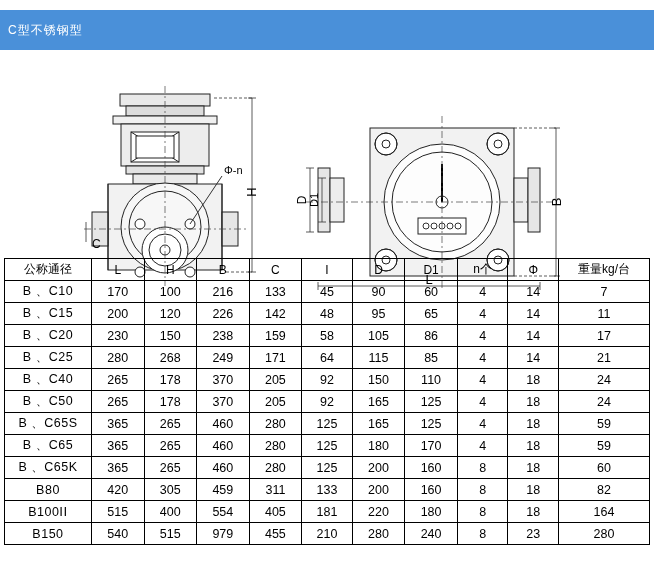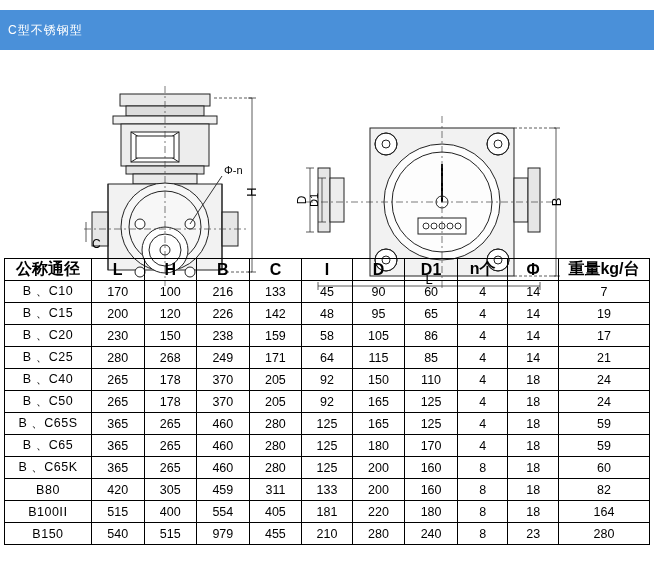--- a/index.html
+++ b/index.html
@@ -38,21 +38,21 @@
     table-layout:fixed;
   }
   th,td{
     border:1px solid #000;
     text-align:center;
     font-size:12.5px;
     height:21px;
     padding:0;
     font-family:"Liberation Sans", sans-serif;
   }
-  th{font-weight:bold;font-size:16px;}
+  th{font-weight:normal;font-size:12px;}
   td.name-cell{font-size:12.5px;letter-spacing:0.5px;}
   col.c0{width:86px;}
   col.c1{width:52px;}
   col.c2{width:52px;}
   col.c3{width:52px;}
   col.c4{width:52px;}
   col.c5{width:50px;}
   col.c6{width:52px;}
   col.c7{width:52px;}
   col.c8{width:50px;}
@@ -246,21 +246,21 @@
           <td class="name-cell">B 、C15</td>
           <td>200</td>
           <td>120</td>
           <td>226</td>
           <td>142</td>
           <td>48</td>
           <td>95</td>
           <td>65</td>
           <td>4</td>
           <td>14</td>
-          <td>19</td>
+          <td>11</td>
         </tr>
         <tr>
           <td class="name-cell">B 、C20</td>
           <td>230</td>
           <td>150</td>
           <td>238</td>
           <td>159</td>
           <td>58</td>
           <td>105</td>
           <td>86</td>

